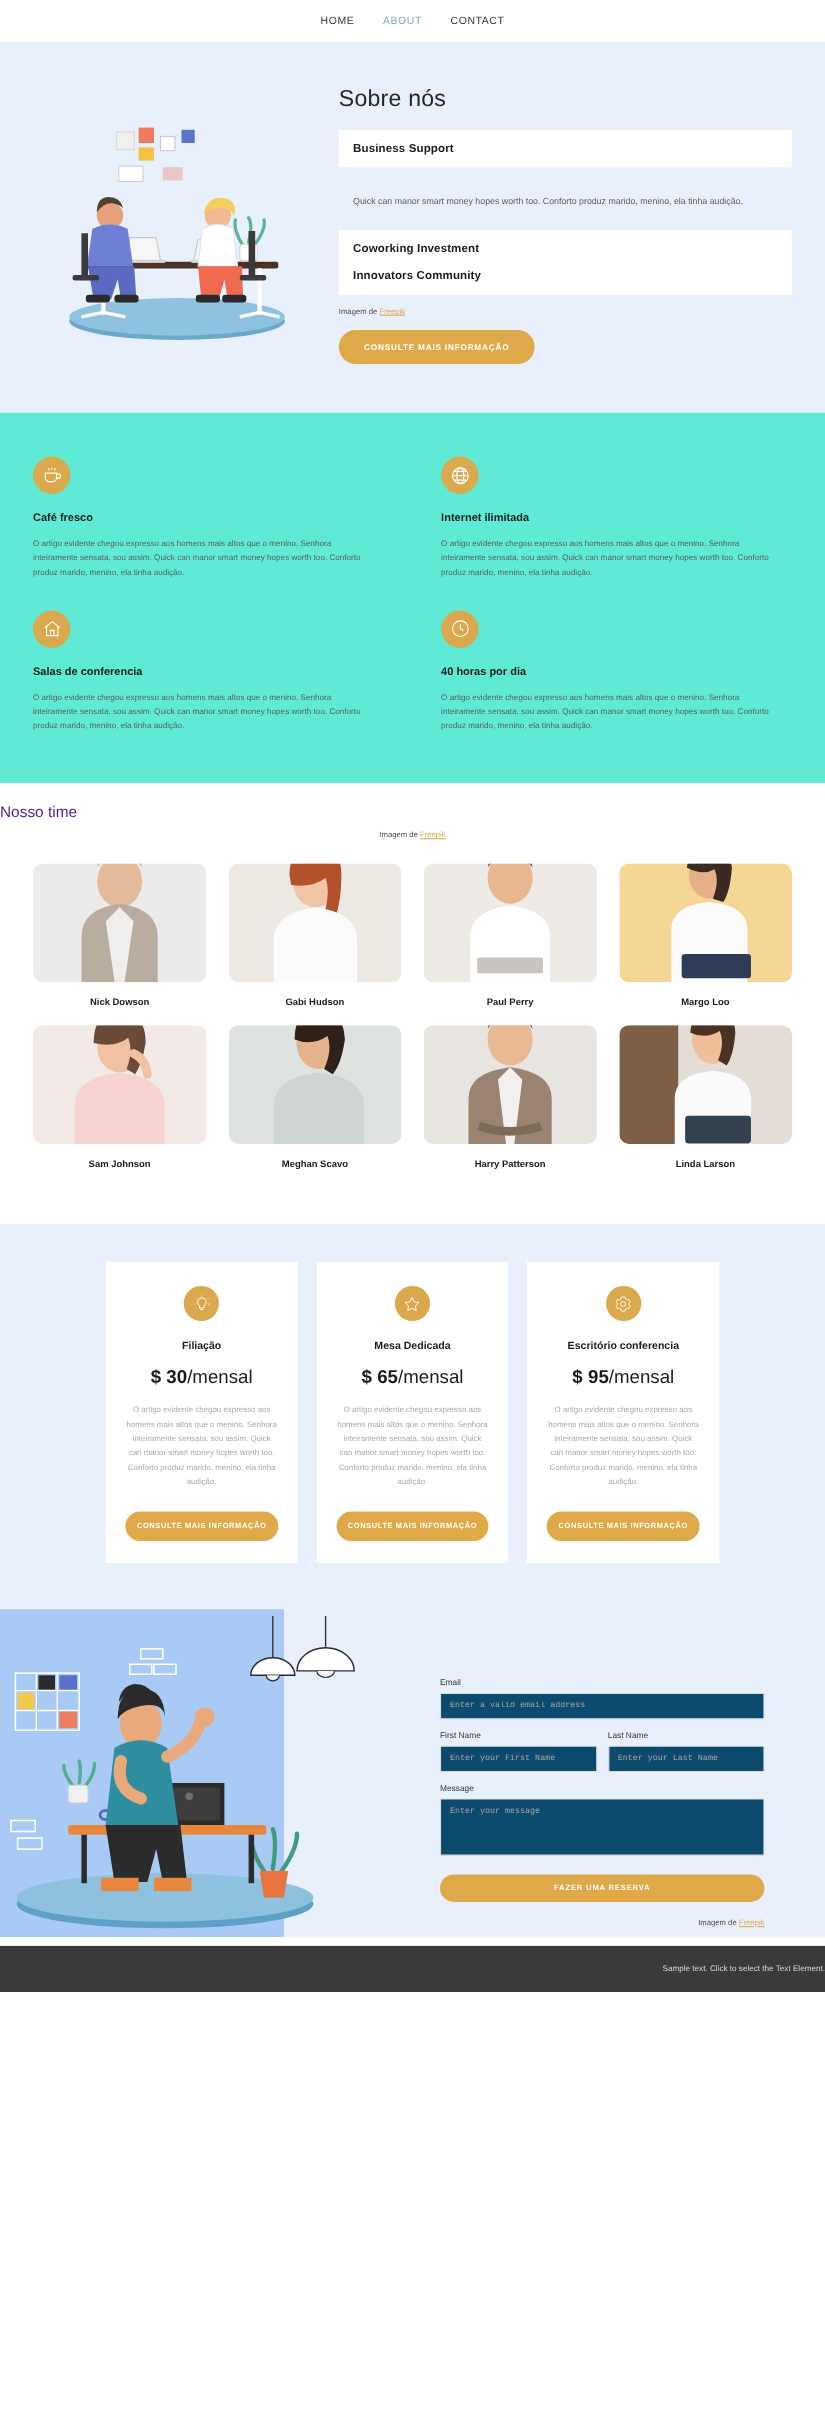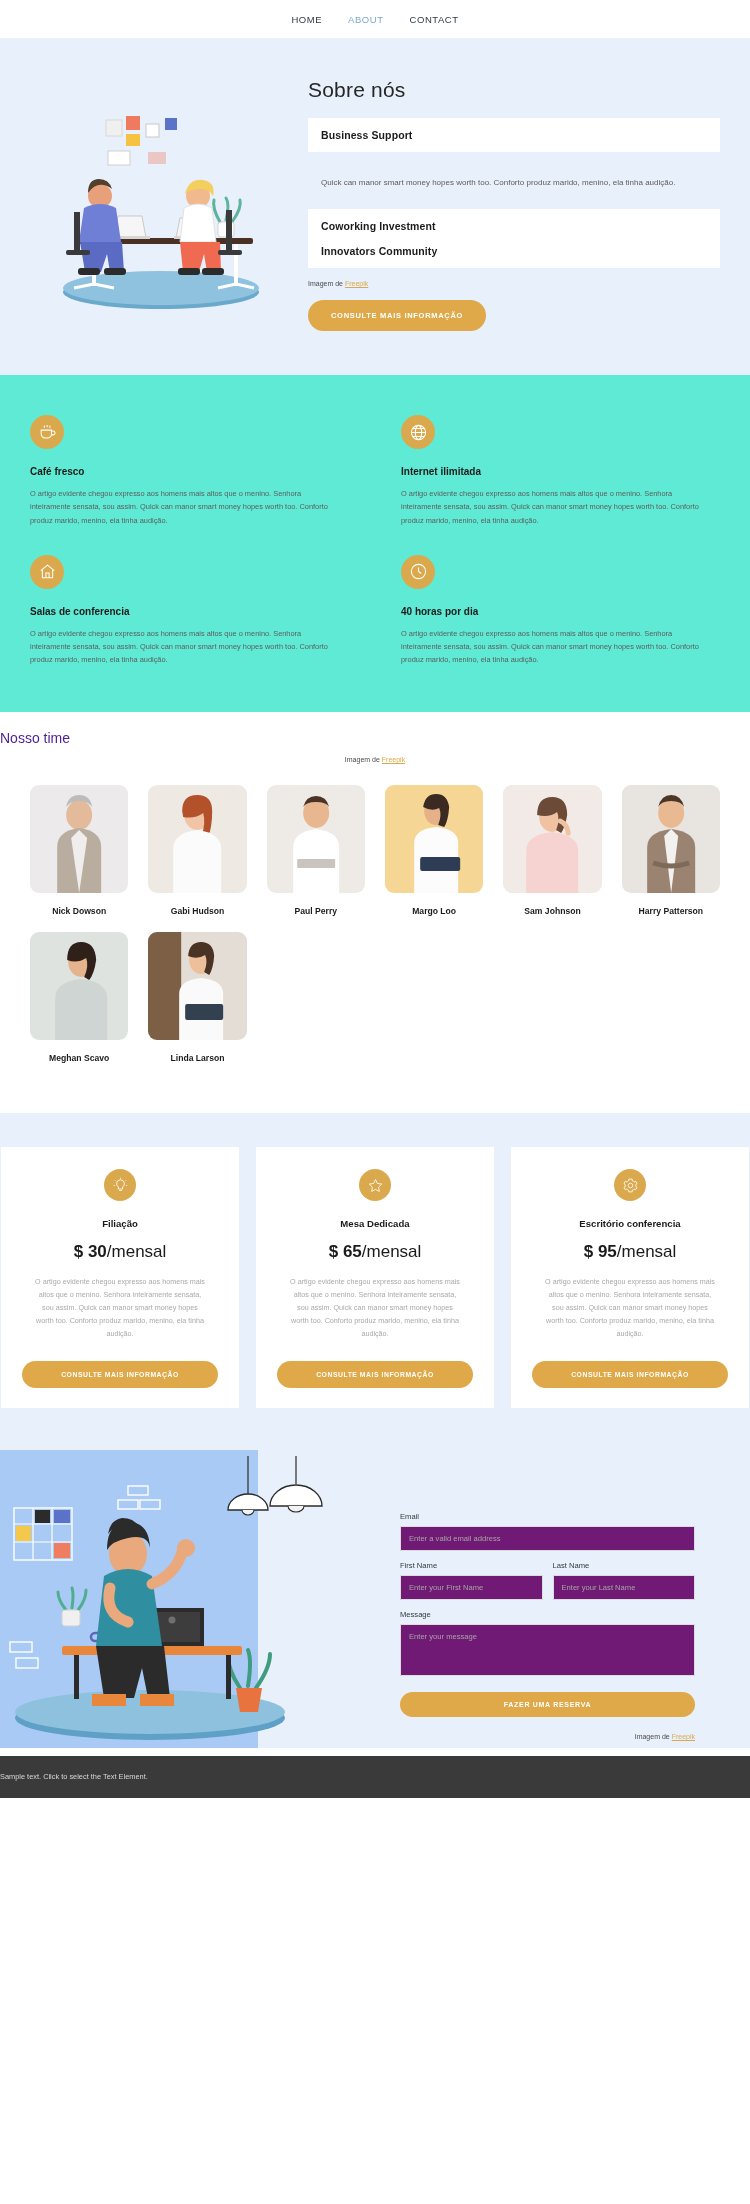--- a/index.html
+++ b/index.html
@@ -141,21 +141,21 @@
     text-align: center;
     font-size: 7px;
     color: #4a4a4a;
     margin-bottom: 22px;
   }
   .team-credit .lnk { color: #dba94d; }
   .team-grid {
     width: 690px;
     margin: 0 auto;
     display: grid;
-    grid-template-columns: repeat(6, 1fr);
+    grid-template-columns: repeat(4, 1fr);
     column-gap: 20px;
     row-gap: 16px;
   }
   .member { text-align: center; }
   .member-photo {
     width: 100%;
     height: 108px;
     border-radius: 9px;
     overflow: hidden;
     position: relative;
@@ -167,21 +167,21 @@
     color: #1c1c1c;
     margin-top: 13px;
   }
 
   
   .pricing {
     background: #e8f0fb;
     padding: 34px 0 42px 0;
   }
   .pricing-inner {
-    width: 748px;
+    width: 558px;
     margin: 0 auto;
     display: grid;
     grid-template-columns: repeat(3, 1fr);
     gap: 17px;
   }
   .price-card {
     background: #ffffff;
     padding: 22px 18px 20px 18px;
     text-align: center;
     display: flex;
@@ -263,25 +263,25 @@
   .fld-label {
     font-size: 7.6px;
     color: #33383d;
     margin-bottom: 5px;
     display: block;
   }
   .fld {
     width: 100%;
     border: 1px solid #dcdcdc;
     border-radius: 1px;
-    background: #701a75;
+    background: #0c4a6e;
     font-size: 7.6px;
     color: #9a9a9a;
     padding: 7px 8px;
-    font-family: Liberation Sans, sans-serif;
+    font-family: Liberation Mono, monospace;
     margin-bottom: 10px;
     outline: none;
   }
   .fld::placeholder { color: #a5a5a5; }
   .row2 { display: flex; gap: 10px; }
   .row2 > div { flex: 1; }
   textarea.fld { height: 52px; resize: none; }
   .btn-reserve {
     width: 100%;
     background: #dfa949;
@@ -303,21 +303,21 @@
     margin-top: 16px;
   }
   .contact-credit .lnk { color: #dba94d; }
 
   
   .footer {
     background: #3a3a3a;
     height: 42px;
     display: flex;
     align-items: center;
-    justify-content: flex-start;
+    justify-content: flex-end;
   }
   .footer span {
     color: #d8d8d8;
     font-size: 7.4px;
   }
   .spacer-white { background:#fff; height: 8px; }
 </style>
 </head>
 <body>
 
@@ -517,51 +517,51 @@
       <div class="member-photo">
         <svg viewBox="0 0 100 108" preserveAspectRatio="xMidYMid slice">
             <rect width="100" height="108" fill="#f1eae6"></rect>
             <ellipse cx="50" cy="32" rx="13" ry="15" fill="#f0c2a2"></ellipse>
             <path d="M35 30q0-18 15-18t15 18q-2 12-6 18l-5-3q4-10 1-18-8 6-20 3z" fill="#6b4b37"></path>
             <path d="M24 108V66q0-16 26-19 26 3 26 19v42z" fill="#f6d3d1"></path>
             <path d="M58 36q7 3 8 12" stroke="#f0c2a2" stroke-width="5" fill="none" stroke-linecap="round"></path>
           </svg>
       </div>
       <div class="member-name">Sam Johnson</div>
+    </div>
+
+    <div class="member">
+      <div class="member-photo">
+        <svg viewBox="0 0 100 108" preserveAspectRatio="xMidYMid slice">
+            <rect width="100" height="108" fill="#dfe3e0"></rect>
+            <ellipse cx="52" cy="30" rx="13" ry="15" fill="#e5b48d"></ellipse>
+            <path d="M38 28q0-18 14-18t15 18q-2 14-7 20l-5-3q5-11 2-19-9 6-19 2z" fill="#2f211a"></path>
+            <path d="M26 108V66q0-16 26-19 26 3 26 19v42z" fill="#cfd5d2"></path>
+          </svg>
+      </div>
+      <div class="member-name">Meghan Scavo</div>
     </div>
 
     <div class="member">
       <div class="member-photo">
         <svg viewBox="0 0 100 108" preserveAspectRatio="xMidYMid slice">
             <rect width="100" height="108" fill="#e8e4df"></rect>
             <ellipse cx="50" cy="28" rx="13" ry="15" fill="#e9b991"></ellipse>
             <path d="M37 22q3-12 13-12t13 12q-3-6-13-6t-13 6" fill="#4b3628"></path>
             <path d="M26 108V62q0-15 24-18 24 3 24 18v46z" fill="#9a8370"></path>
             <path d="M50 44l7 7-7 57-7-57z" fill="#f3f1ef"></path>
             <path d="M32 78q18 6 36 0" stroke="#7d6a59" stroke-width="5" fill="none"></path>
           </svg>
       </div>
       <div class="member-name">Harry Patterson</div>
     </div>
 
     <div class="member">
       <div class="member-photo">
         <svg viewBox="0 0 100 108" preserveAspectRatio="xMidYMid slice">
-            <rect width="100" height="108" fill="#dfe3e0"></rect>
-            <ellipse cx="52" cy="30" rx="13" ry="15" fill="#e5b48d"></ellipse>
-            <path d="M38 28q0-18 14-18t15 18q-2 14-7 20l-5-3q5-11 2-19-9 6-19 2z" fill="#2f211a"></path>
-            <path d="M26 108V66q0-16 26-19 26 3 26 19v42z" fill="#cfd5d2"></path>
-          </svg>
-      </div>
-      <div class="member-name">Meghan Scavo</div>
-    </div>
-
-    <div class="member">
-      <div class="member-photo">
-        <svg viewBox="0 0 100 108" preserveAspectRatio="xMidYMid slice">
             <rect width="100" height="108" fill="#e3ddd6"></rect>
             <rect x="0" y="0" width="34" height="108" fill="#7d5f46"></rect>
             <ellipse cx="54" cy="28" rx="12" ry="14" fill="#eebf9b"></ellipse>
             <path d="M41 24q1-14 13-14t13 14q-1 13-5 19l-5-3q4-10 1-17-8 5-17 1z" fill="#4a3225"></path>
             <path d="M32 108V62q0-14 22-16 22 2 22 16v46z" fill="#fafafa"></path>
             <rect x="38" y="72" width="38" height="16" rx="2" fill="#33404f"></rect>
           </svg>
       </div>
       <div class="member-name">Linda Larson</div>
     </div>

